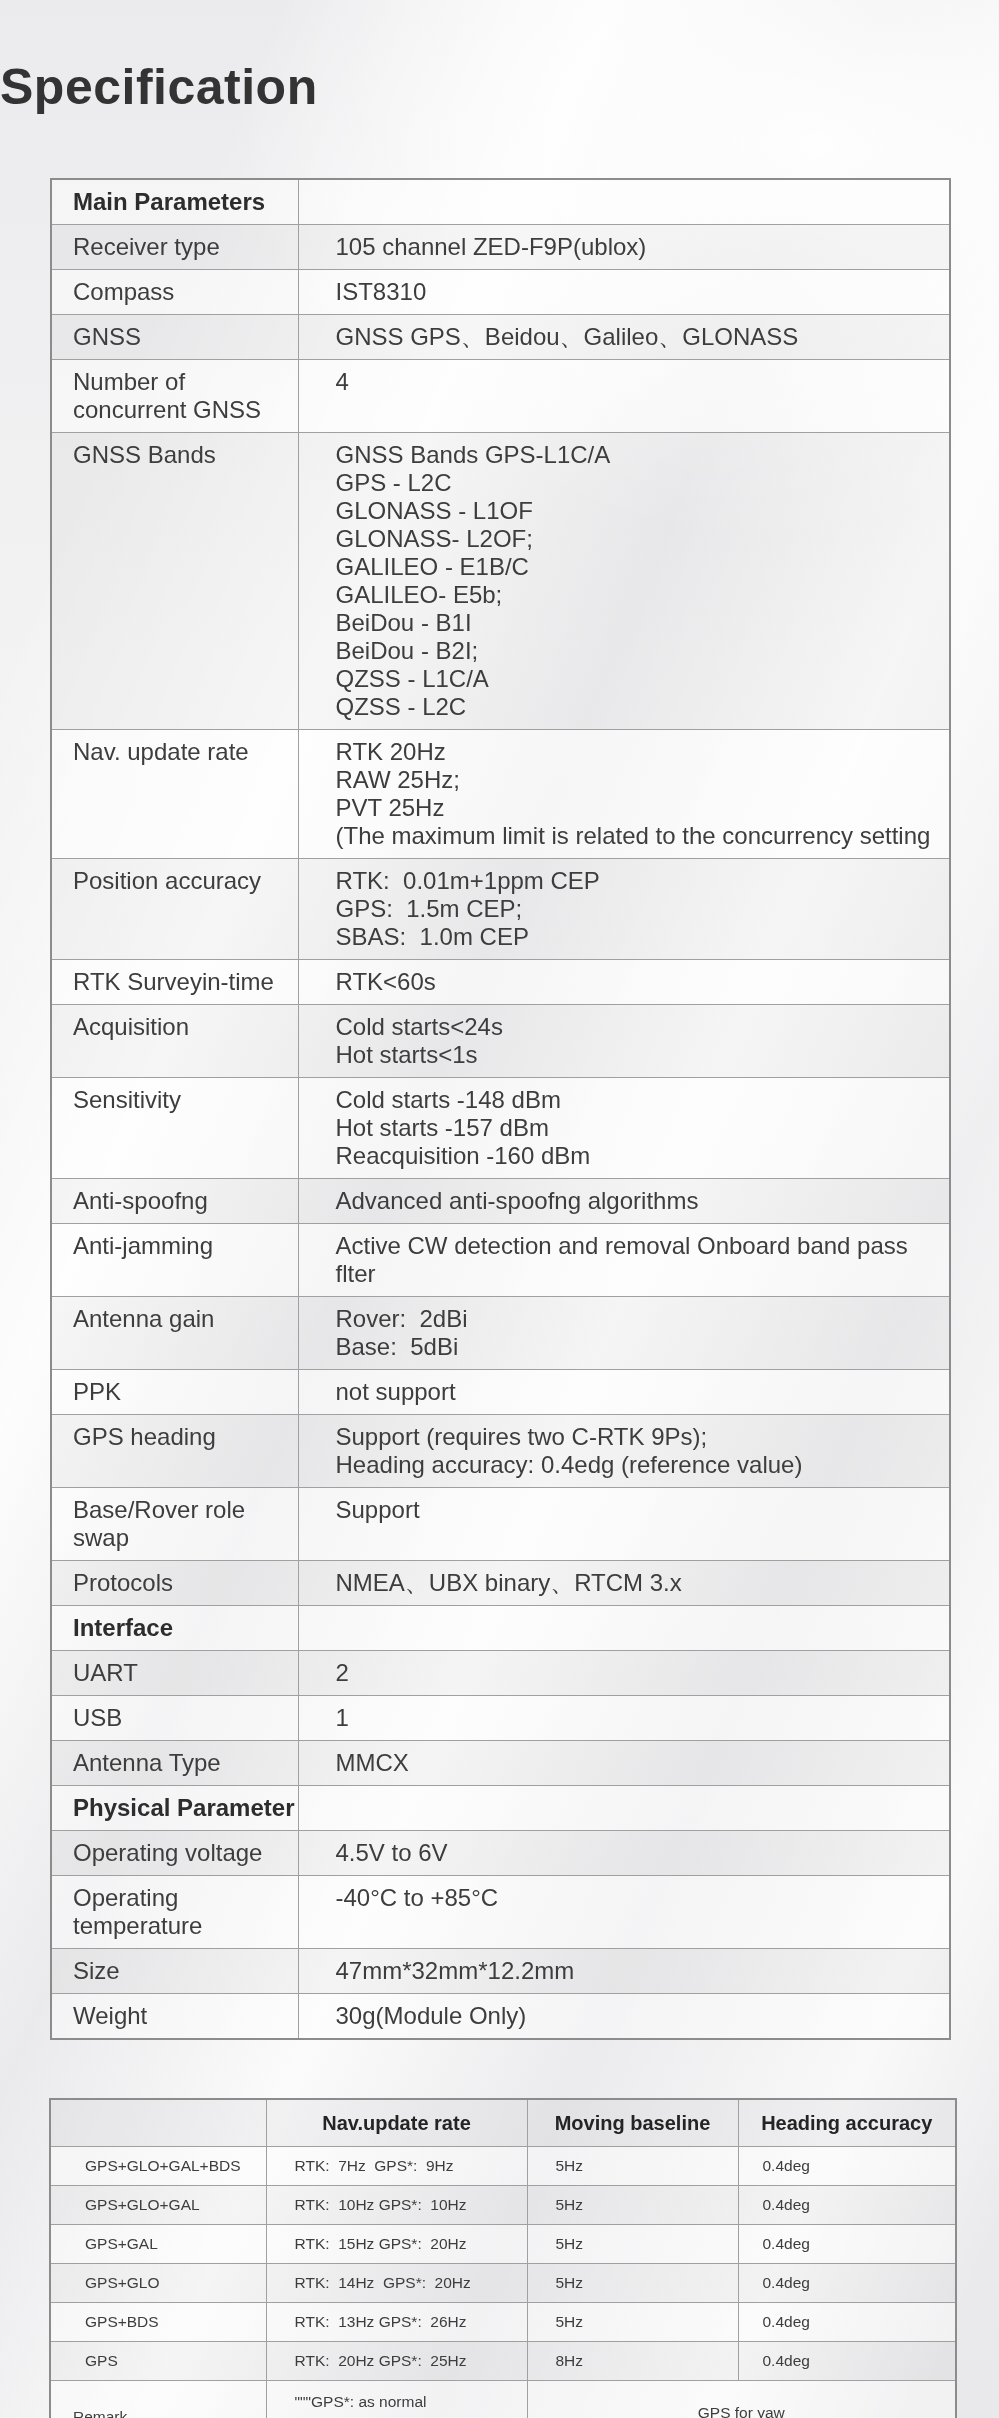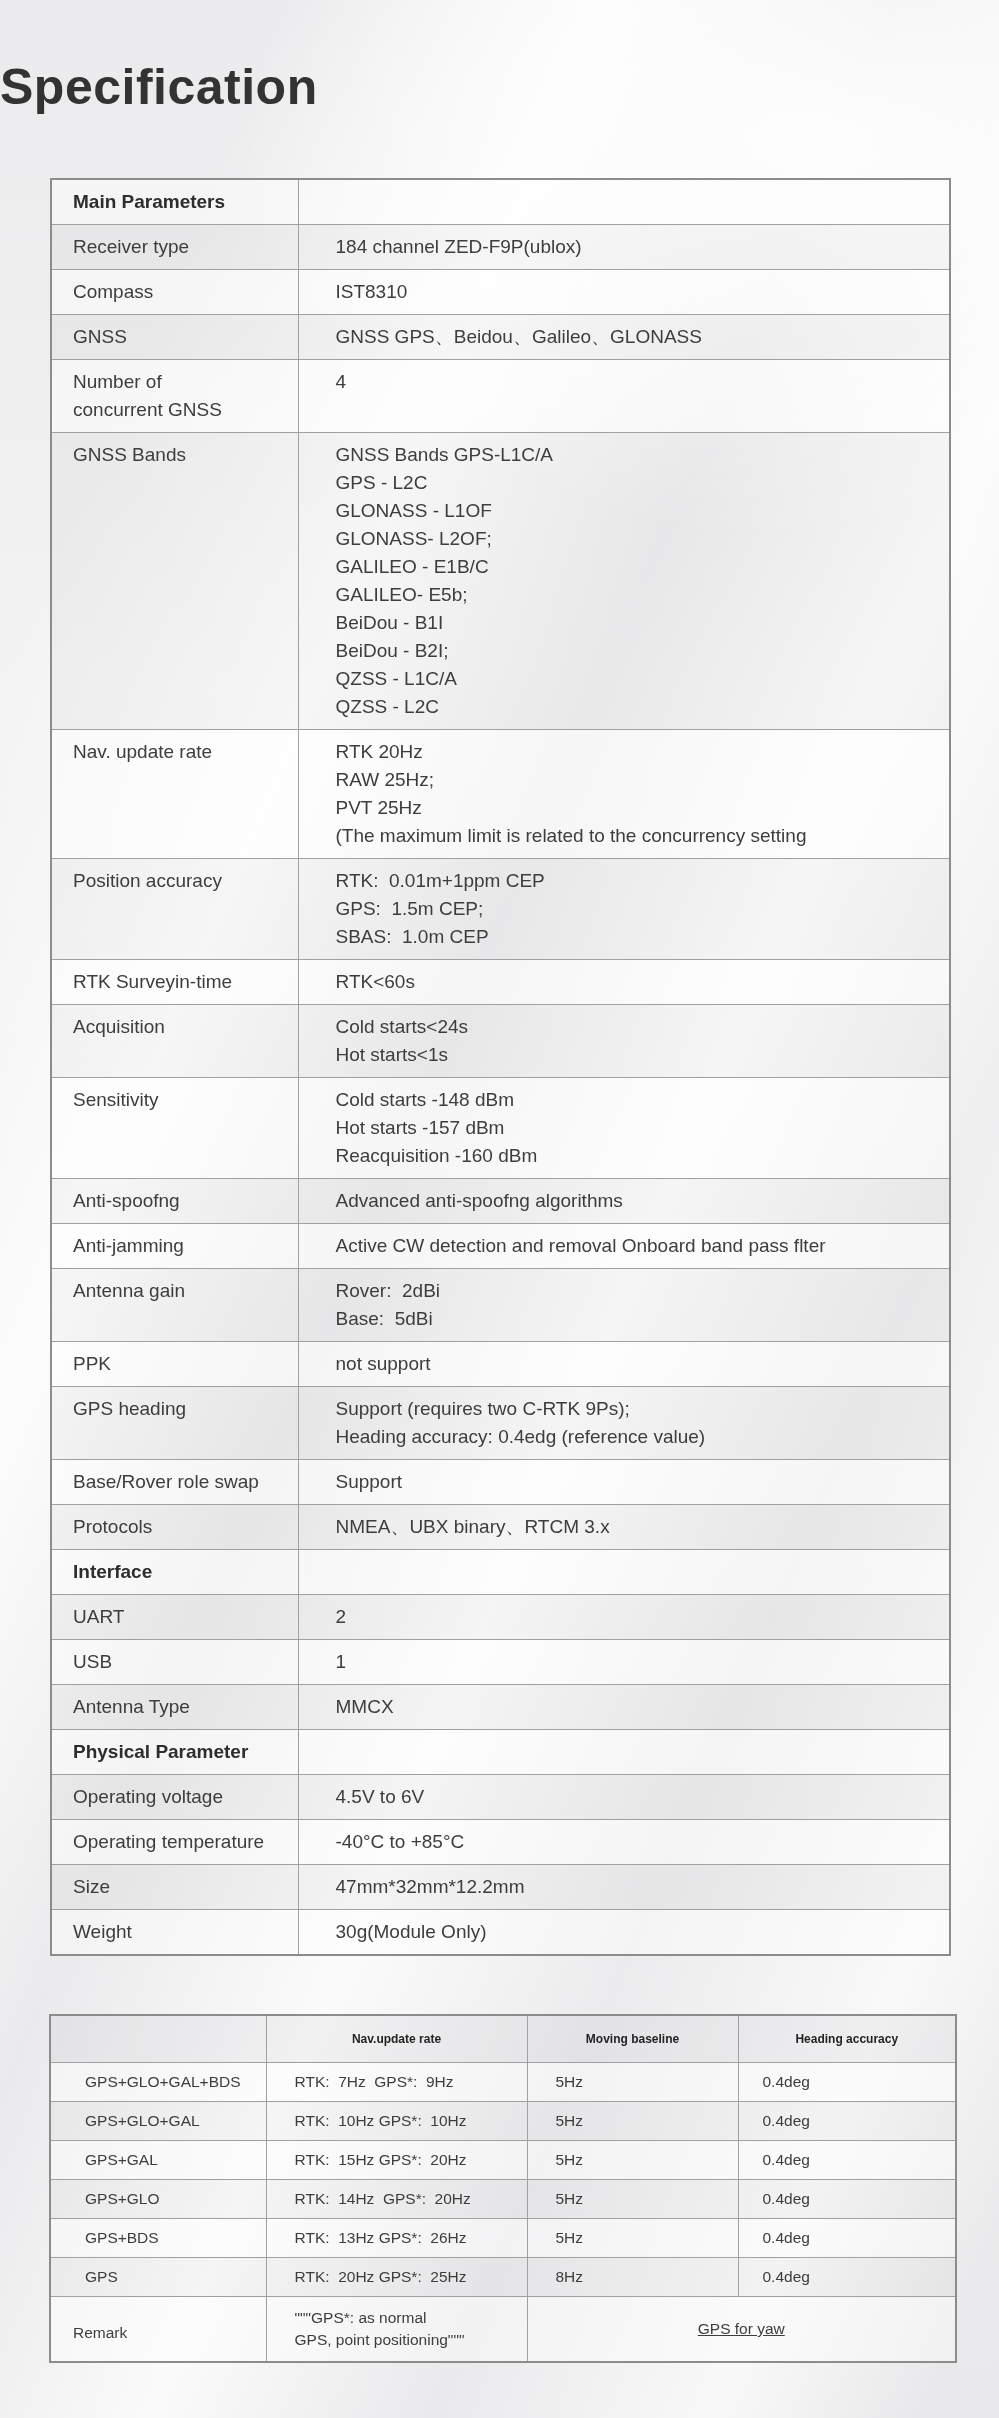--- a/index.html
+++ b/index.html
@@ -37,41 +37,41 @@
   }
   table{border-collapse:collapse;}
   
   .spec-table{
     margin:60px 0 0 50px;
     width:899px;table-layout:fixed;
     border:2px solid var(--outer);
   }
   .spec-table td{
     border:1px solid var(--border);
-    font-size:19px;line-height:28px;
+    font-size:24px;line-height:28px;
     padding:8px 0;
     vertical-align:top;
     white-space:pre-wrap;
     word-wrap:break-word;
     margin-left:43px;
   }
   .spec-table td.label{padding-left:21px;}
   .spec-table td.value{padding-left:37px;}
   .spec-table tr:nth-child(odd) td{background-color:rgba(255,255,255,0.45);}
   .spec-table tr:nth-child(even) td{background-color:rgba(110,110,125,0.05);}
   .spec-table tr.section td.label{font-weight:bold;color:#2d2d2d;}
   
   .rate-table{
     margin:58px 0 0 49px;
     width:906px;table-layout:fixed;
     border:2px solid var(--outer);
   }
   .rate-table th{
     border:1px solid var(--border);
-    font-size:12px;font-weight:bold;color:#242424;
+    font-size:20px;font-weight:bold;color:#242424;
     text-align:center;line-height:22px;
     padding:12px 8px;
     background-color:rgba(110,110,125,0.07);
   }
   .rate-table td{
     border:1px solid var(--border);
     font-size:15.5px;line-height:22px;
     vertical-align:middle;
     padding:8px 8px 8px 28px;
     white-space:pre-wrap;
@@ -97,21 +97,21 @@
       <col style="width:247px">
       <col style="width:652px">
     </colgroup>
     <tbody>
         <tr class="section">
           <td class="label">Main Parameters</td>
           <td class="value"></td>
         </tr>
         <tr>
           <td class="label">Receiver type</td>
-          <td class="value">184 channel ZED-F9P(ublox)</td>
+          <td class="value">105 channel ZED-F9P(ublox)</td>
         </tr>
         <tr>
           <td class="label">Compass</td>
           <td class="value">IST8310</td>
         </tr>
         <tr>
           <td class="label">GNSS</td>
           <td class="value">GNSS GPS、Beidou、Galileo、GLONASS</td>
         </tr>
         <tr>

